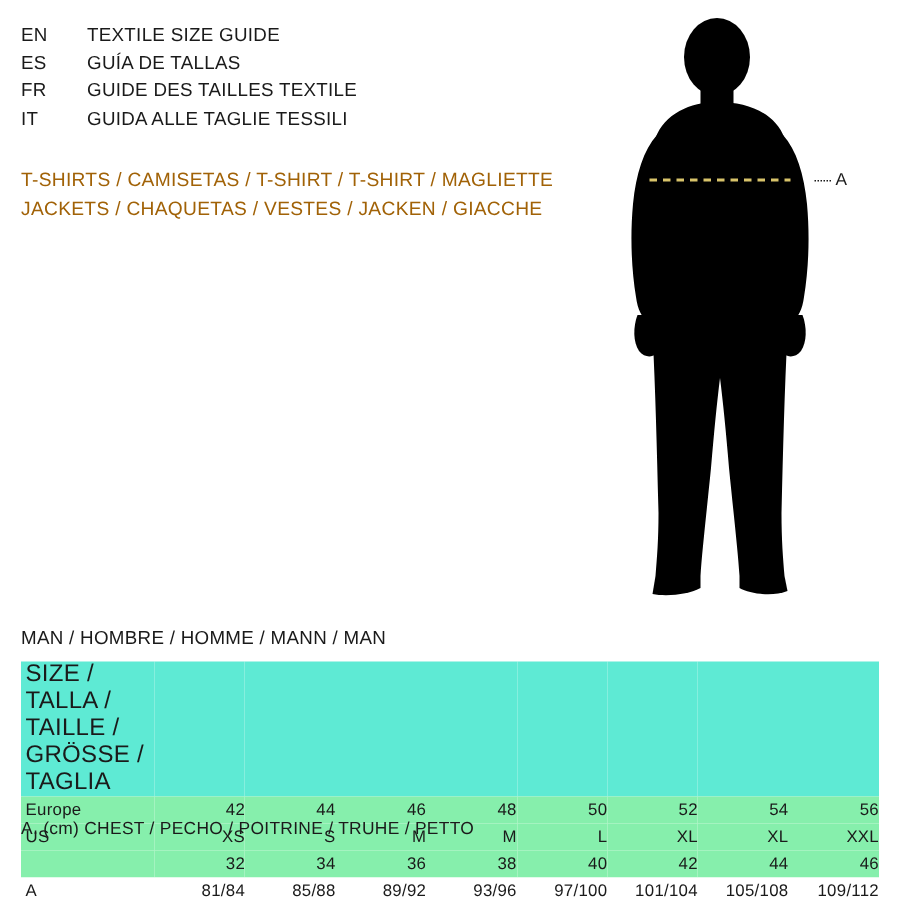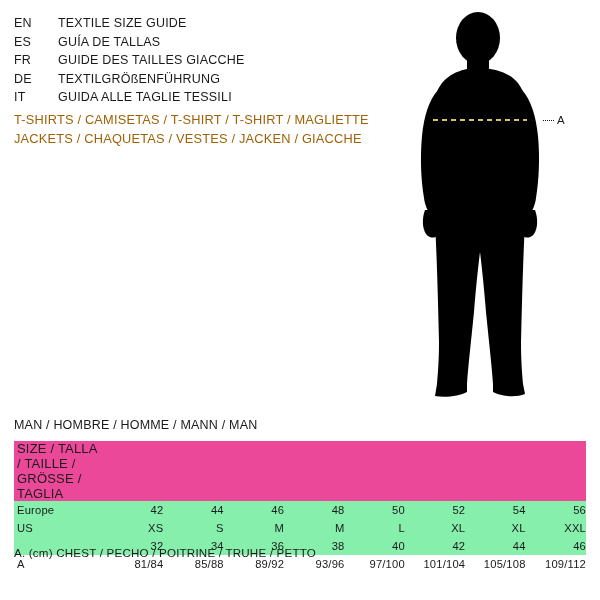--- a/index.html
+++ b/index.html
@@ -110,22 +110,22 @@
     font-size: 11.2px;
   }
   .size-table td {
     padding: 0;
     height: 18px;
     vertical-align: middle;
     color: #1a1a1a;
     letter-spacing: 0.2px;
   }
   .size-table tr.head td {
-    background: #ec4899;
-    font-size: 13px;
+    background: #5eead4;
+    font-size: 16px;
     height: 17px;
     margin-top: 32px;
   }
   .size-table tr.shade td {
     background: #86efac;
   }
   .size-table tr.plain td {
     background: #ffffff;
   }
   .col-label {
@@ -155,25 +155,21 @@
     <div class="lang-row">
       <span class="lang-code">EN</span>
       <span class="lang-text">TEXTILE SIZE GUIDE</span>
     </div>
     <div class="lang-row">
       <span class="lang-code">ES</span>
       <span class="lang-text">GUÍA DE TALLAS</span>
     </div>
     <div class="lang-row">
       <span class="lang-code">FR</span>
-      <span class="lang-text">GUIDE DES TAILLES GIACCHE</span>
-    </div>
-    <div class="lang-row">
-      <span class="lang-code">DE</span>
-      <span class="lang-text">TEXTILGRÖßENFÜHRUNG</span>
+      <span class="lang-text">GUIDE DES TAILLES TEXTILE</span>
     </div>
     <div class="lang-row">
       <span class="lang-code">IT</span>
       <span class="lang-text">GUIDA ALLE TAGLIE TESSILI</span>
     </div>
   </div>
 
   <div class="category-block">
     <div class="category-line">T-SHIRTS / CAMISETAS / T-SHIRT / T-SHIRT / MAGLIETTE</div>
     <div class="category-line">JACKETS / CHAQUETAS / VESTES / JACKEN / GIACCHE</div>

